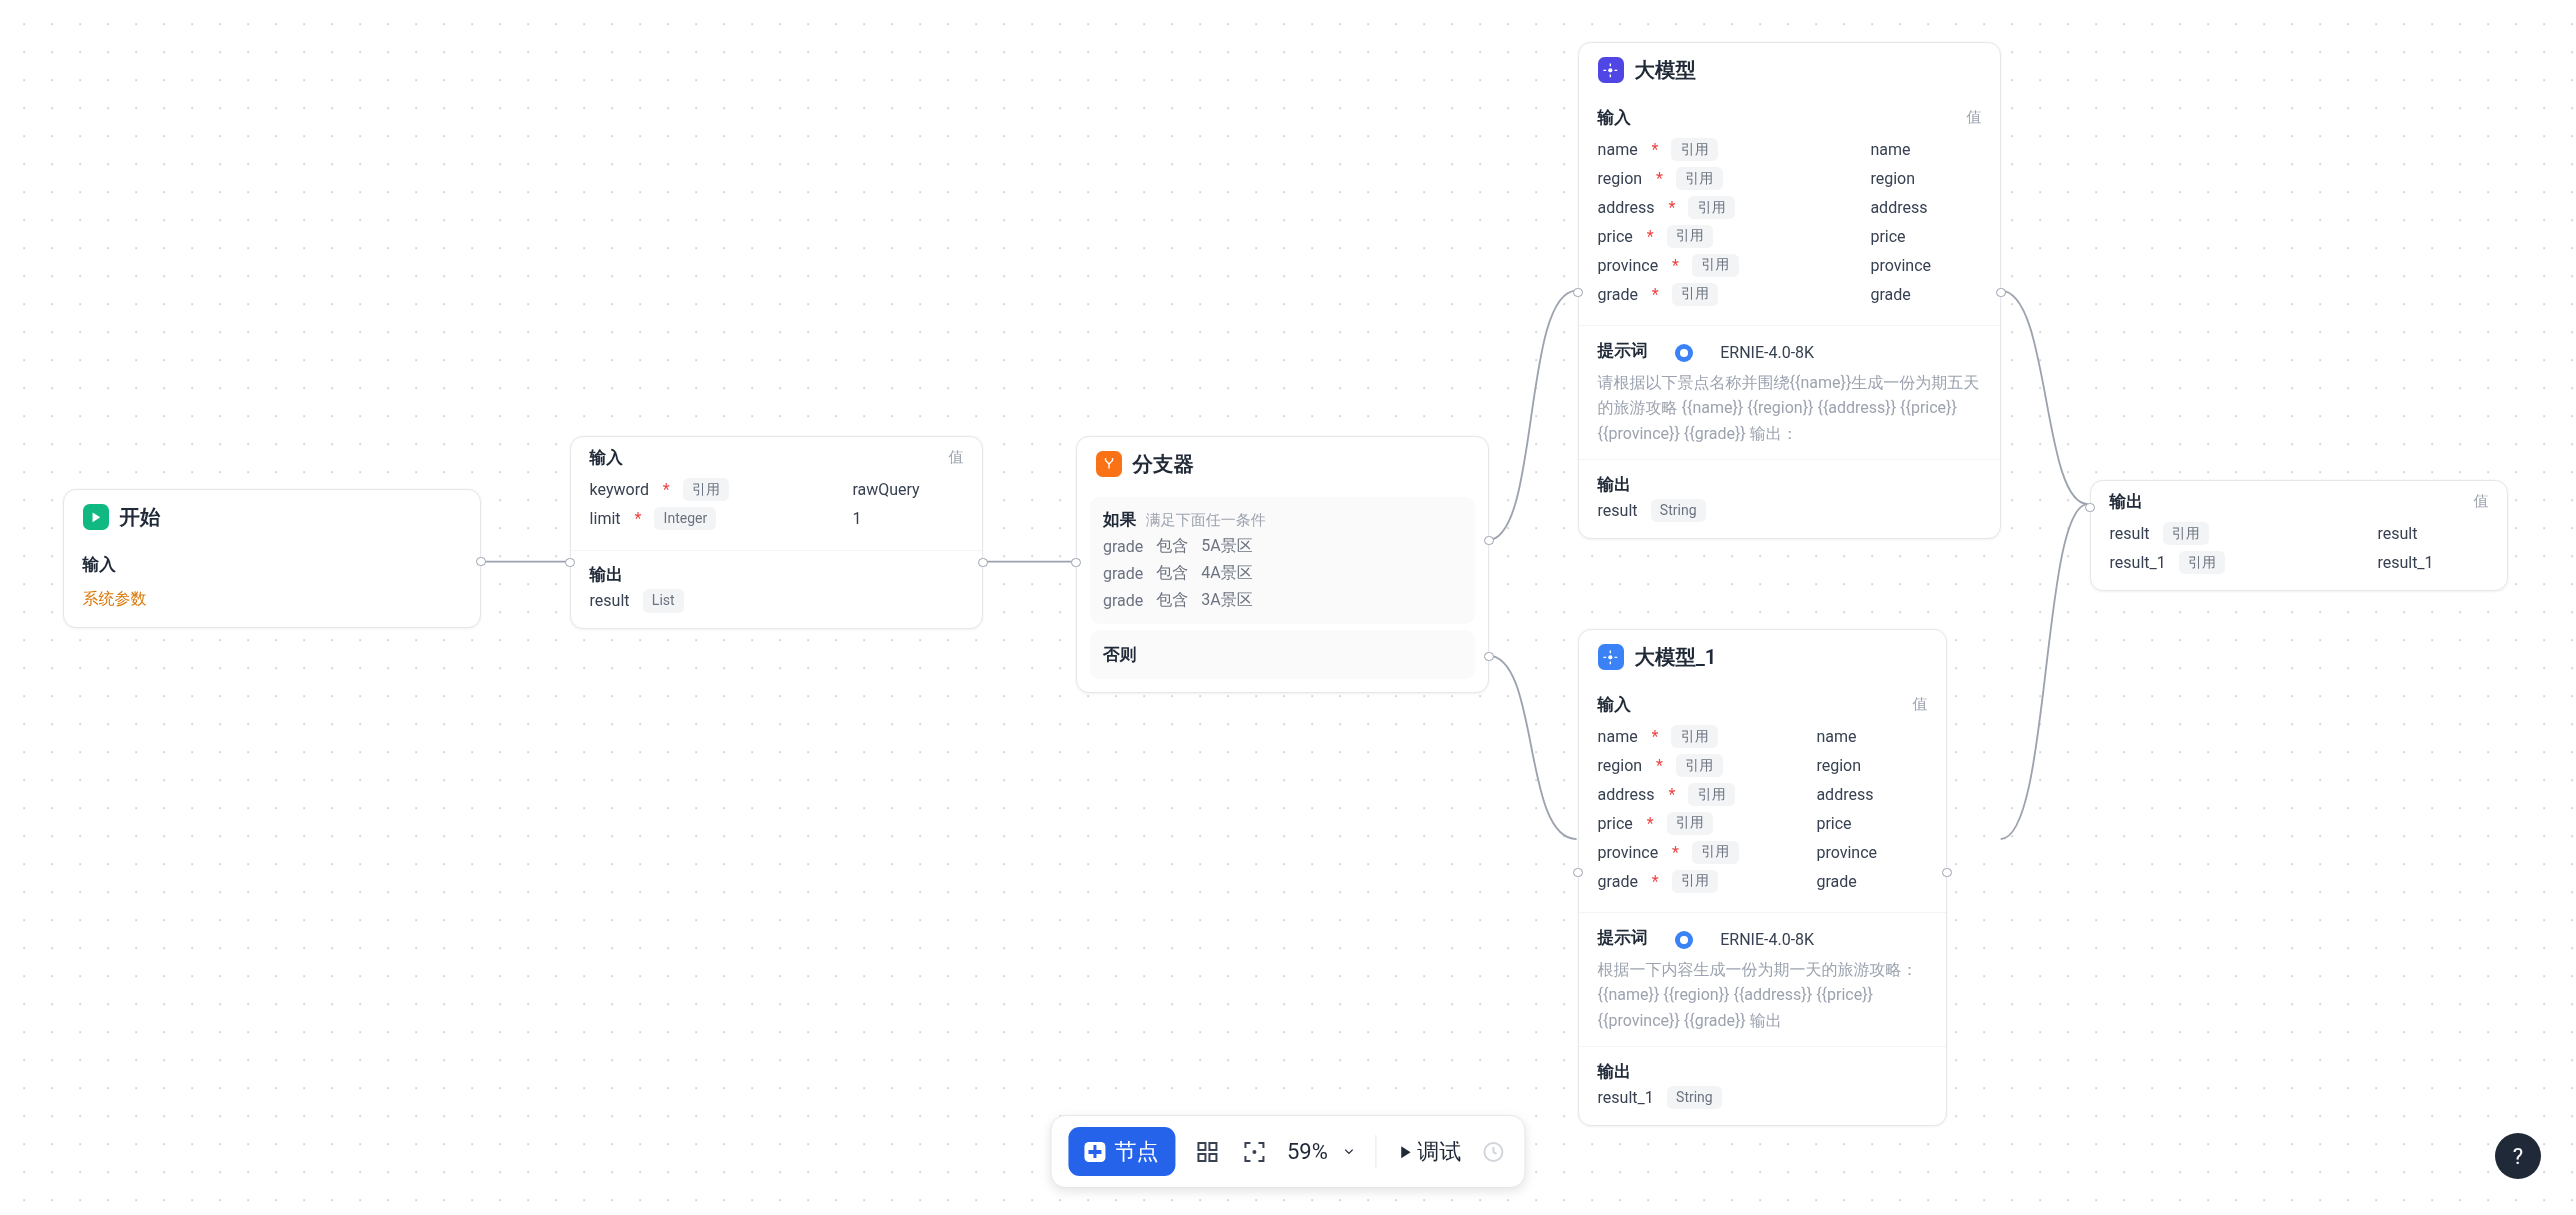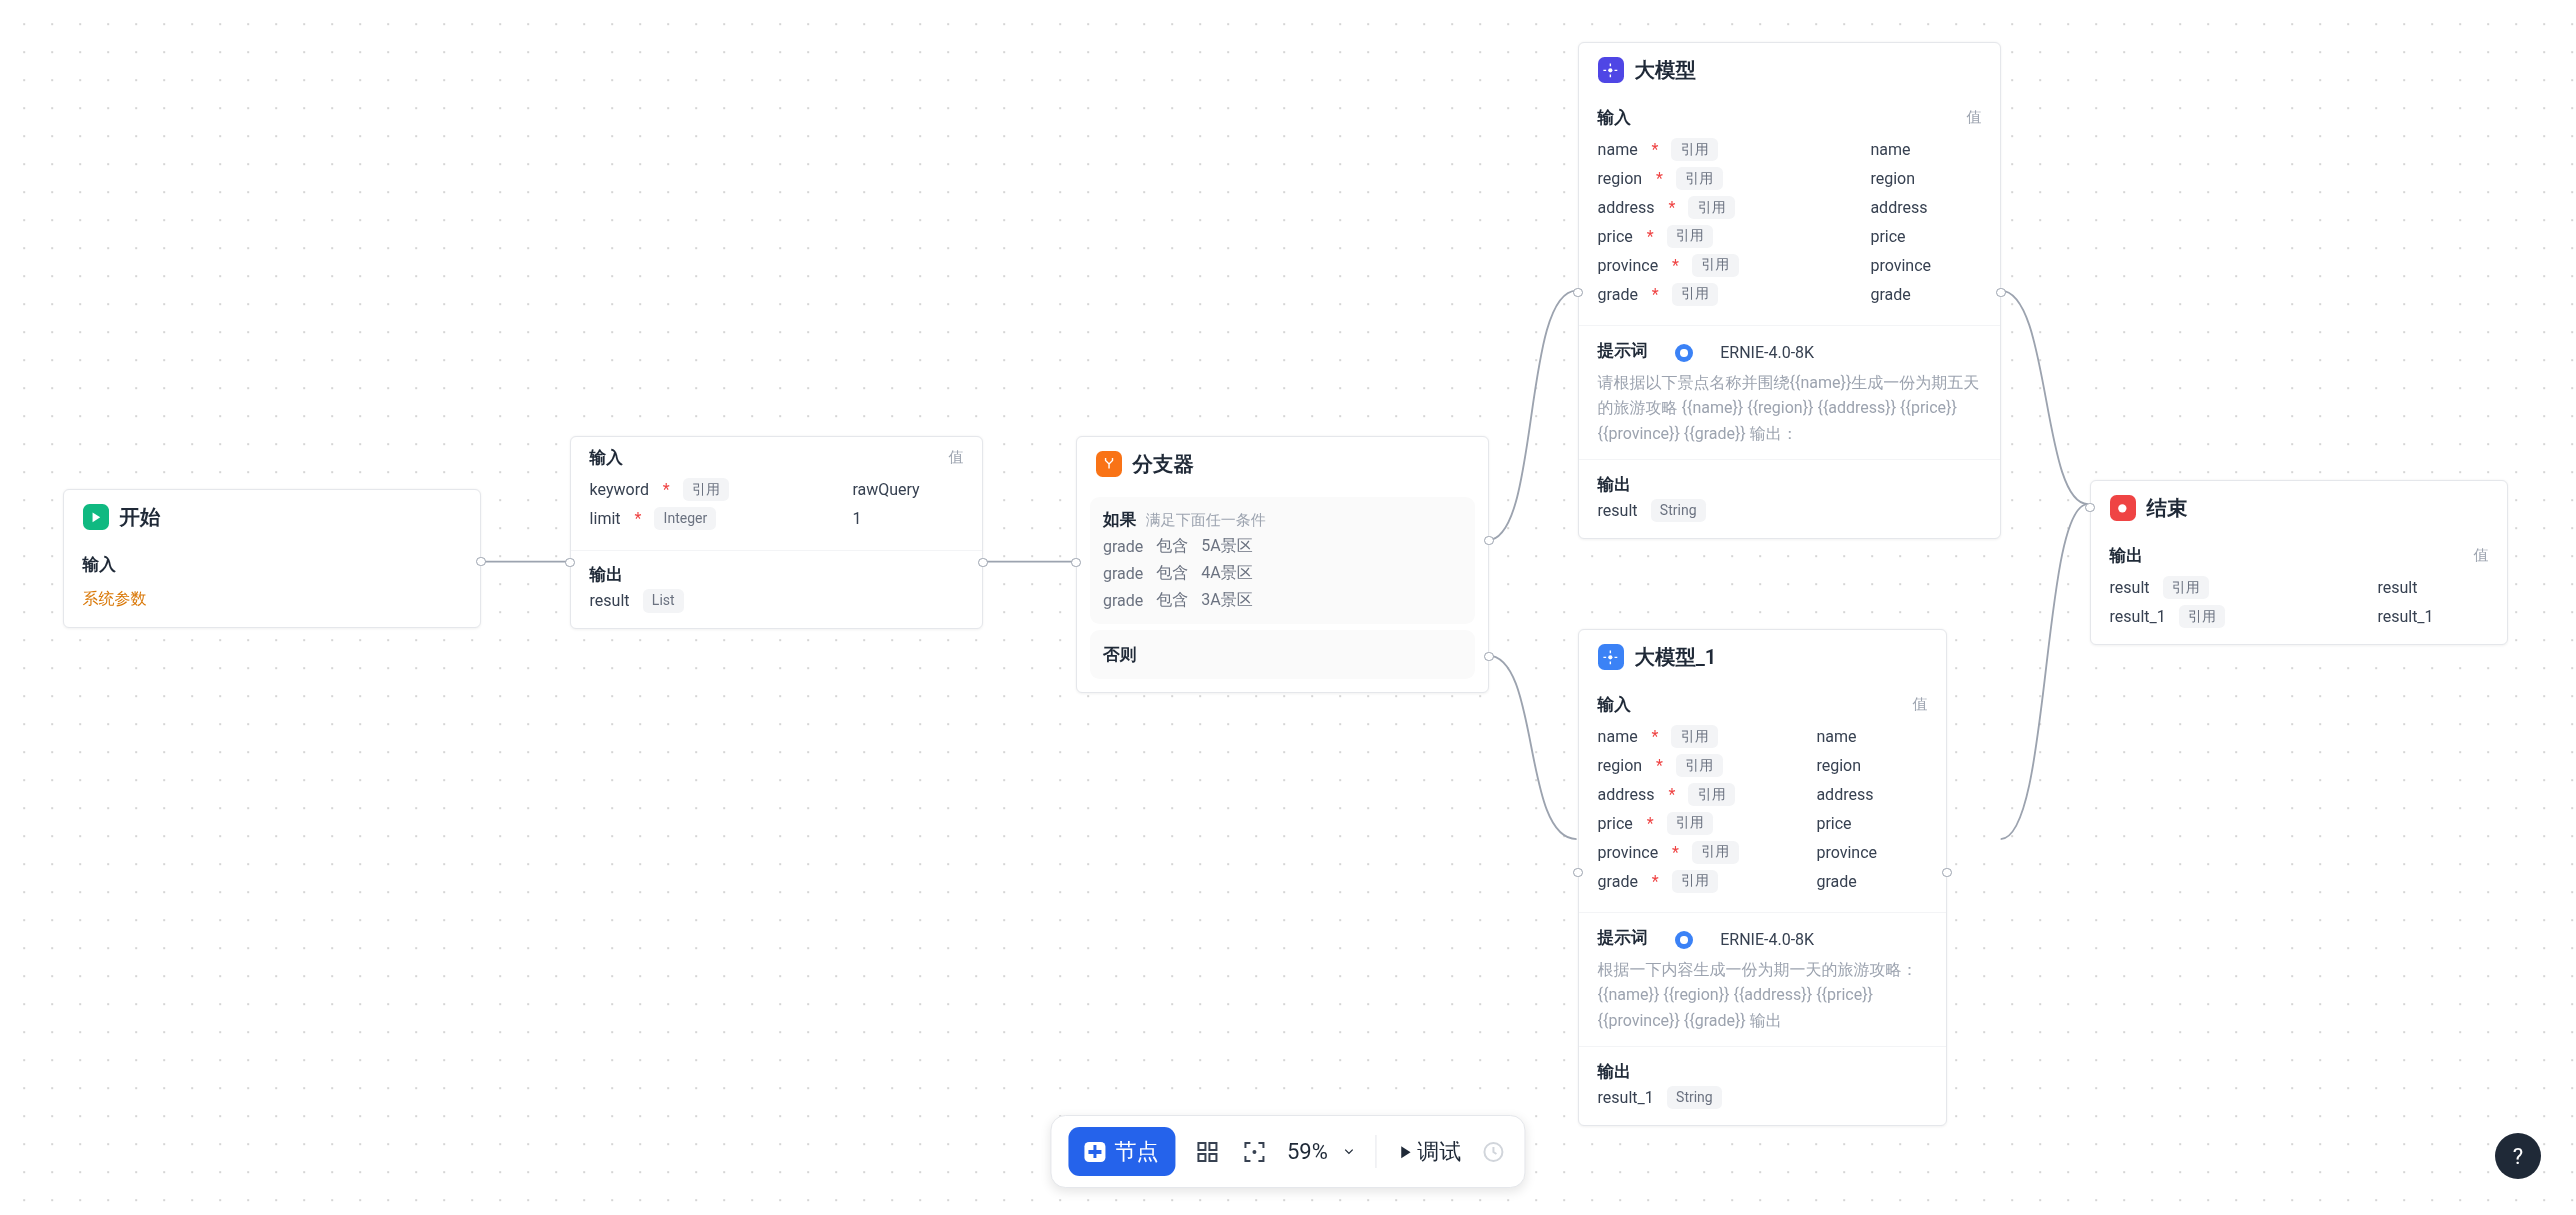--- a/index.html
+++ b/index.html
@@ -1,19 +1,19 @@
 <!DOCTYPE html>
 <html style="font-size:15px"><head>
 <meta charset="utf-8">
 <style>
 *{box-sizing:border-box;margin:0;padding:0}
 body{font-family:-apple-system,BlinkMacSystemFont,"Segoe UI",Roboto,sans-serif;background:#fff;width:2576px;height:1216px;position:relative;overflow:hidden}
 .dot-grid{position:absolute;inset:0;background-image:radial-gradient(circle,#d5d5d5 1.4px,transparent 1.4px);background-size:28px 28px;background-position:10.2px 10.2px}
 .canvas{position:absolute;inset:0}
-.node{position:absolute;background:#fff;border:0.9px solid #e5e7eb;border-radius:6px;box-shadow:0 0.9px 2.8px rgba(0,0,0,.06)}
+.node{position:absolute;background:#fff;border:0.9px solid #e5e7eb;border-radius:13px;box-shadow:0 0.9px 2.8px rgba(0,0,0,.06)}
 .node-header{display:flex;align-items:center;gap:11px;padding:13px 18.6px}
 .node-icon{width:26px;height:26px;border-radius:6.5px;display:flex;align-items:center;justify-content:center;flex-shrink:0}
 .node-icon svg{width:16.7px;height:16.7px}
 .ic-green{background:#10b981}.ic-teal{background:#06b6d4}.ic-orange{background:#f97316}.ic-blue{background:#4f46e5}.ic-blue-light{background:#3b82f6}.ic-red{background:#ef4444}
 .node-title{font-size:20.4px;font-weight:600;color:#1f2937}
 .section{padding:9.3px 18.6px 13px}
 .section-row{display:flex;align-items:center;margin-bottom:5.6px}
 .section-label{font-size:16.7px;font-weight:600;color:#1f2937}
 .section-value-header{font-size:15px;color:#9ca3af;margin-left:auto;padding-left:111px}
 .param-row{display:flex;align-items:center;gap:13px;padding:2.8px 0;font-size:16px}
@@ -305,28 +305,20 @@
             <span class="param-name">result_1</span>
             <span class="tag">String</span>
           </div>
         </div>
   </div>
   <div class="port left" style="top:238px"></div>
   <div class="port right" style="top:238px"></div>
 </div>
 
 <div class="node" style="left:2090px;top:480px;width:418px">
-  <div class="node-header">
-    <div class="node-icon ic-red">
-          <svg viewBox="0 0 24 24" fill="#fff">
-            <circle cx="12" cy="12" r="6"></circle>
-          </svg>
-        </div>
-    <div class="node-title">结束</div>
-  </div>
   <div class="section">
     <div class="section-row">
       <div class="section-label">输出</div>
       <div class="section-value-header">值</div>
     </div>
     <div>
           <div class="param-row">
             <span class="param-name">result</span>
             <span class="tag">引用</span>
             <span class="param-val">result</span>

